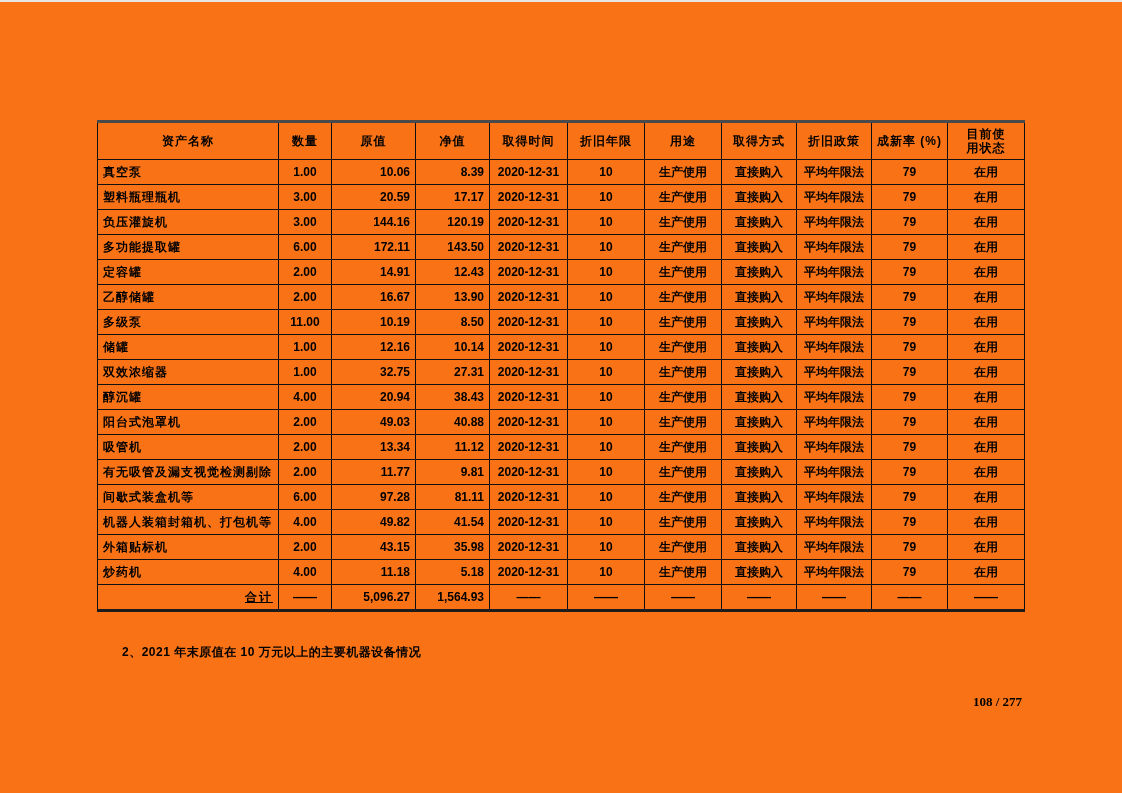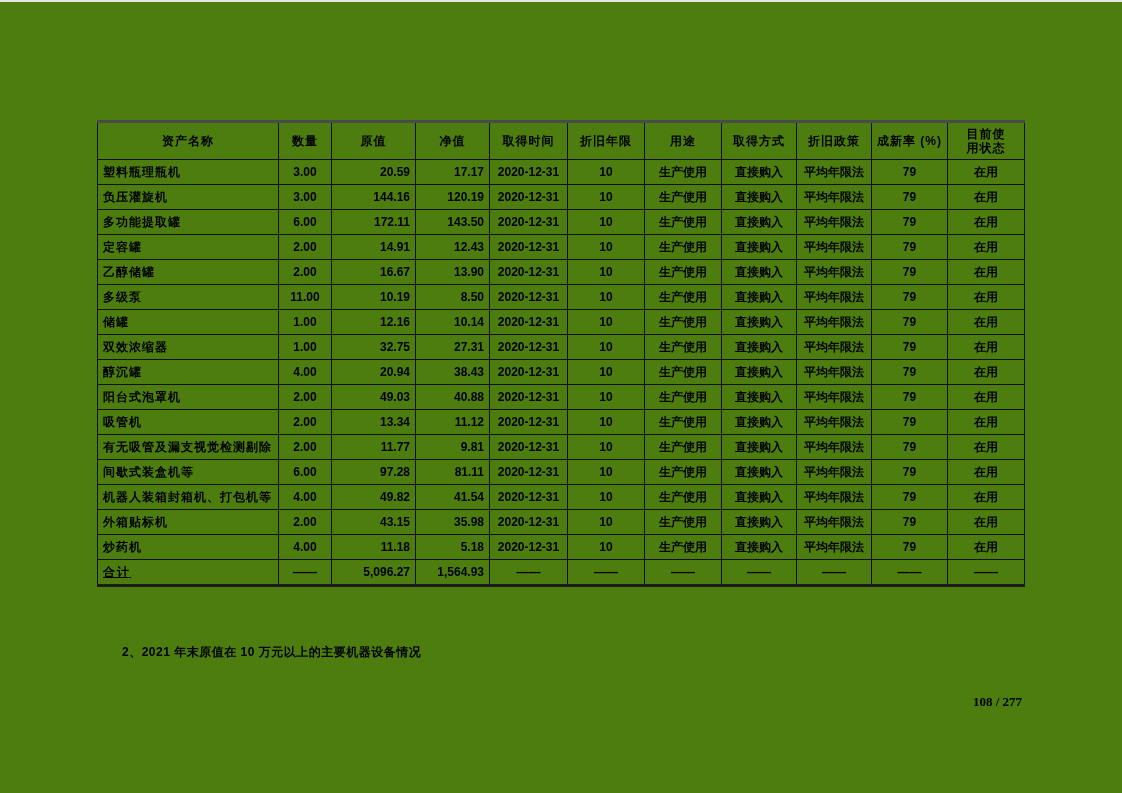--- a/index.html
+++ b/index.html
@@ -6,21 +6,21 @@
     margin: 0;
     padding: 0;
     background: #ffffff;
     font-family: "Liberation Sans", "DejaVu Sans", sans-serif;
     color: #000;
   }
   .page {
     position: relative;
     width: 1122px;
     height: 793px;
-    background: #4d7c0f;
+    background: #f97316;
     overflow: hidden;
   }
   .page-top-edge {
     position: absolute;
     top: 0; left: 0;
     width: 100%; height: 2px;
     background: #e6e6e6;
   }
   table.asset-table {
     position: absolute;
@@ -59,21 +59,21 @@
     letter-spacing: 1px;
     white-space: normal;
     line-height: 1.2;
     padding: 2px 2px;
     font-size: 12px;
   }
   .asset-table td.al-left   { text-align: left;  letter-spacing: 1px; }
   .asset-table td.al-center { text-align: center; }
   .asset-table td.al-right  { text-align: right; }
   .asset-table tr.total-row td:first-child {
-    text-align: left;
+    text-align: right;
     letter-spacing: 2px;
     text-decoration: underline;
   }
   .wrap3 {
     display: inline-block;
     max-width: 3.4em;
   }
   .section-heading {
     position: absolute;
     left: 122px;
@@ -121,20 +121,33 @@
           <th>折旧年限</th>
           <th>用途</th>
           <th>取得方式</th>
           <th>折旧政策</th>
           <th>成新率 (%)</th>
           <th><span class="wrap3">目前使用状态</span></th>
         </tr>
     </thead>
     <tbody>
         <tr>
+          <td class="al-left">真空泵</td>
+          <td class="al-center">1.00</td>
+          <td class="al-right">10.06</td>
+          <td class="al-right">8.39</td>
+          <td class="al-center">2020-12-31</td>
+          <td class="al-center">10</td>
+          <td class="al-center">生产使用</td>
+          <td class="al-center">直接购入</td>
+          <td class="al-center">平均年限法</td>
+          <td class="al-center">79</td>
+          <td class="al-center">在用</td>
+        </tr>
+        <tr>
           <td class="al-left">塑料瓶理瓶机</td>
           <td class="al-center">3.00</td>
           <td class="al-right">20.59</td>
           <td class="al-right">17.17</td>
           <td class="al-center">2020-12-31</td>
           <td class="al-center">10</td>
           <td class="al-center">生产使用</td>
           <td class="al-center">直接购入</td>
           <td class="al-center">平均年限法</td>
           <td class="al-center">79</td>

